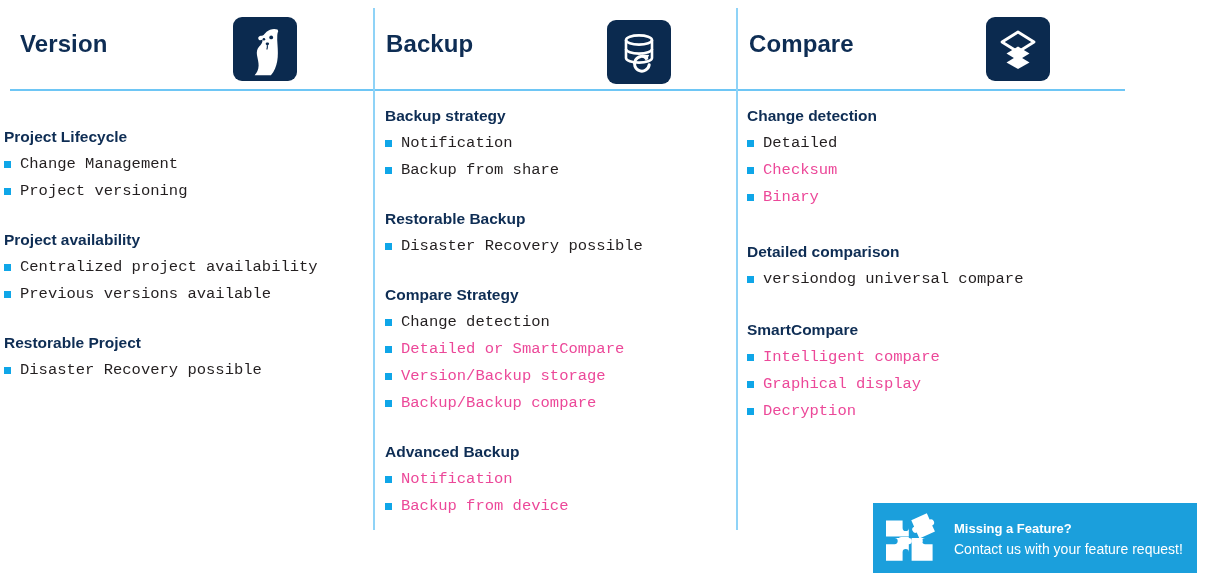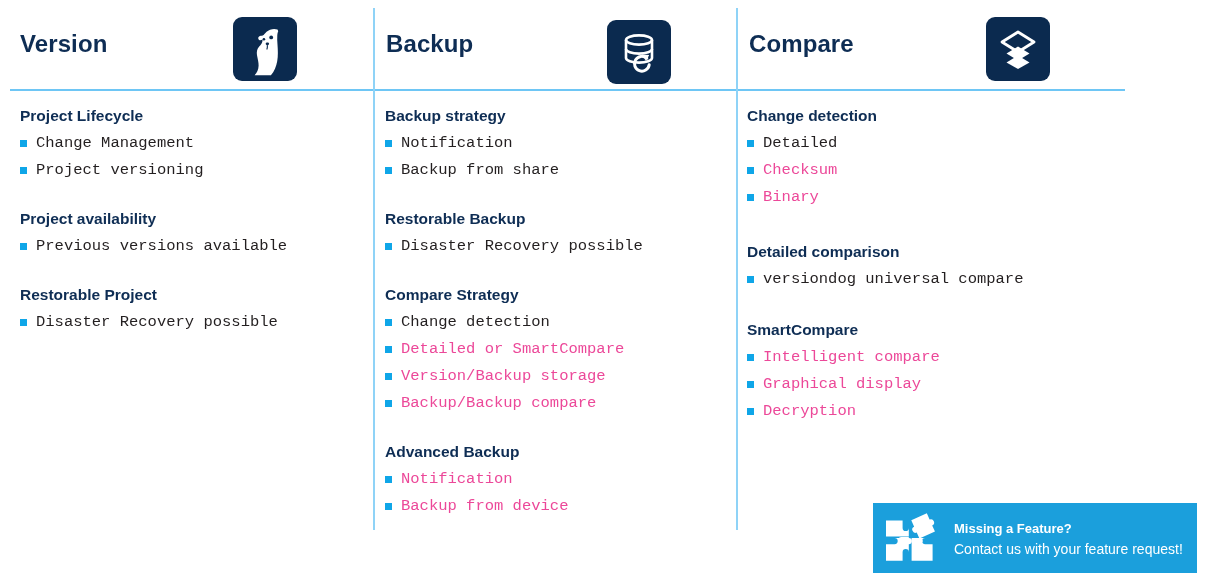--- a/index.html
+++ b/index.html
@@ -82,21 +82,21 @@
   .col-compare .col-icon { left: 248px; top: 17px; }
   .col-icon svg { display: block; width: 64px; height: 64px; }
 
   
   .col-body {
     position: absolute;
     top: 104px;
     left: 0;
     right: 0;
   }
-  .col-version .col-body { padding-left: 20px; }
+  .col-version .col-body { padding-left: 4px; margin-top: 21px; }
   .col-backup  .col-body { padding-left: 10px; }
   .col-compare .col-body { padding-left: 9px; }
 
   .group { margin-bottom: 23px; }
   .group:last-child { margin-bottom: 0; }
 
   .group-title {
     font-size: 15.5px;
     font-weight: bold;
     color: #0E2D54;
@@ -197,20 +197,24 @@
             <span class="label">Project versioning</span>
           </li>
         </ul>
       </div>
 
       <div class="group">
         <div class="group-title">Project availability</div>
         <ul class="items">
           <li>
             <span class="bullet"></span>
+          </li>
+          <li>
+            <span class="bullet"></span>
+            <span class="label">Centralized project availability</span>
           </li>
           <li>
             <span class="bullet"></span>
             <span class="label">Previous versions available</span>
           </li>
         </ul>
       </div>
 
       <div class="group">
         <div class="group-title">Restorable Project</div>

